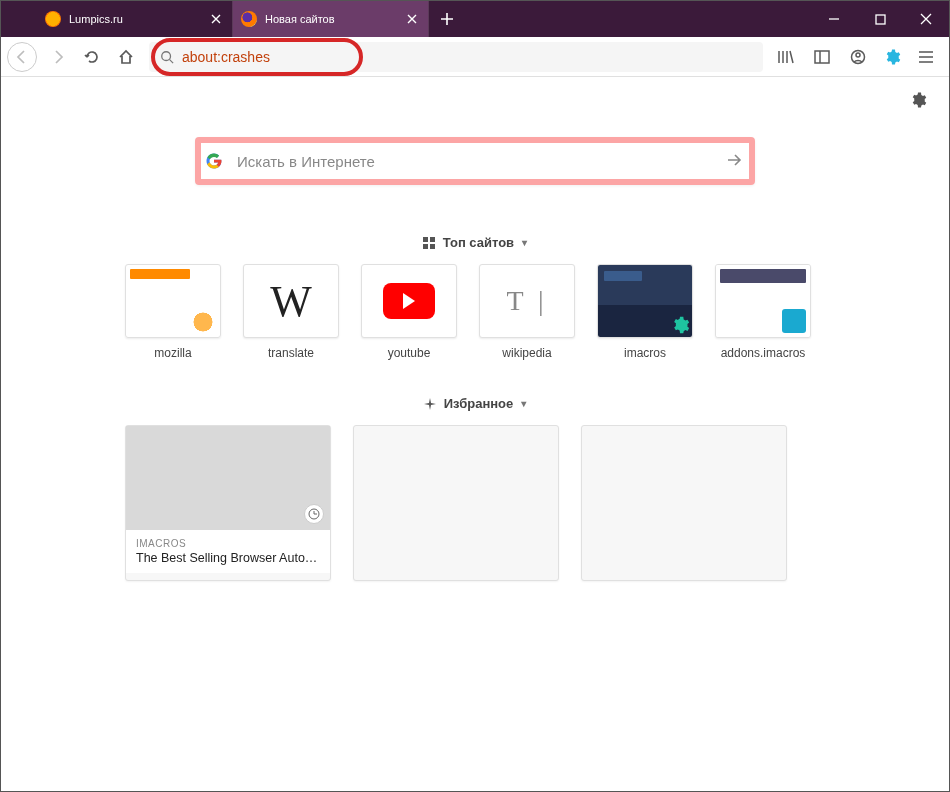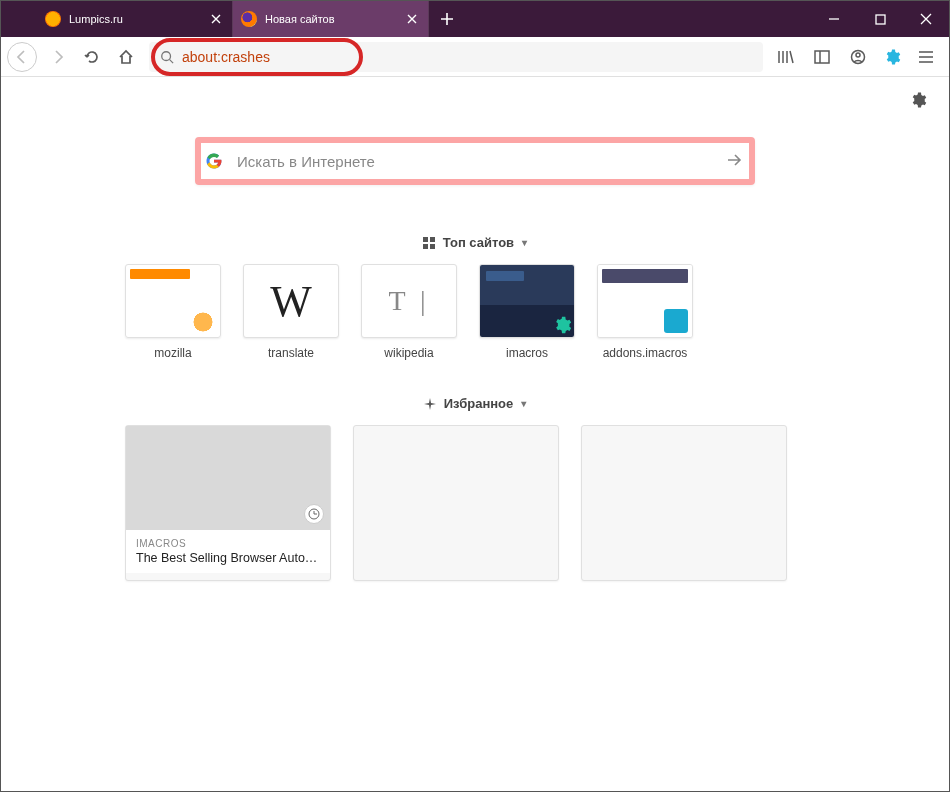--- a/index.html
+++ b/index.html
@@ -239,20 +239,26 @@
           <div class="tilelabel">mozilla</div>
         </div>
         <div class="tile">
           <div class="tilebox">
               <span class="thumb-wiki">W</span>
             </div>
           <div class="tilelabel">translate</div>
         </div>
         <div class="tile">
           <div class="tilebox">
+              <div class="thumb-yt"></div>
+            </div>
+          <div class="tilelabel">youtube</div>
+        </div>
+        <div class="tile">
+          <div class="tilebox">
               <span class="thumb-translate">T |</span>
             </div>
           <div class="tilelabel">wikipedia</div>
         </div>
         <div class="tile">
           <div class="tilebox">
             <div class="thumb-imacros">
               <svg class="cog" width="20" height="20" viewBox="0 0 24 24">
                   <path fill="#1ec3a0" d="M12 8a4 4 0 1 0 0 8 4 4 0 0 0 0-8zm9 4c0-.4 0-.9-.1-1.3l2.1-1.6-2-3.5-2.4 1a9 9 0 0 0-2.2-1.3L16 2h-4l-.4 2.6a9 9 0 0 0-2.2 1.3l-2.4-1-2 3.5 2.1 1.6A8.9 8.9 0 0 0 7 12c0 .4 0 .9.1 1.3L5 14.9l2 3.5 2.4-1c.7.5 1.4 1 2.2 1.3L12 22h4l.4-2.6a9 9 0 0 0 2.2-1.3l2.4 1 2-3.5-2.1-1.6c.1-.4.1-.9.1-1.3z"></path>
                 </svg>

